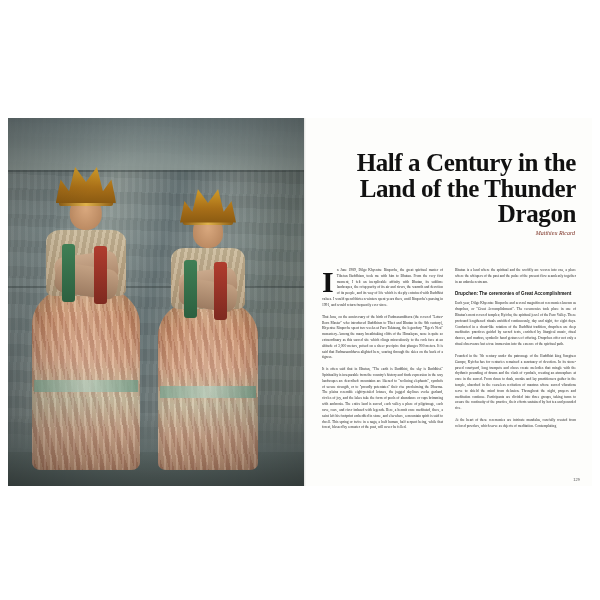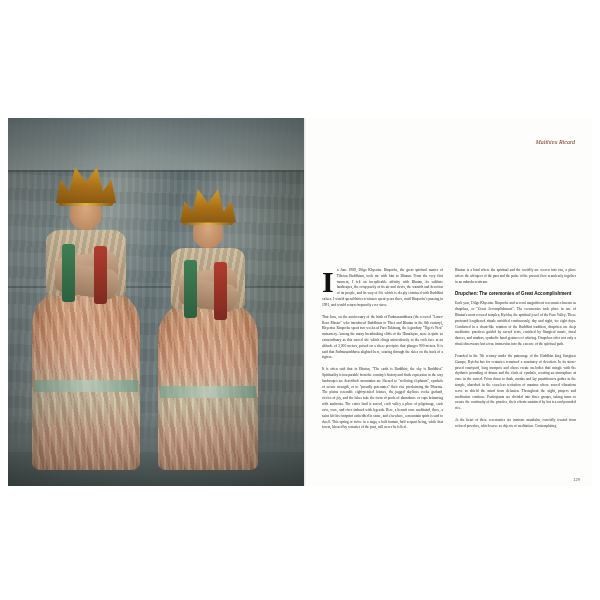--- a/index.html
+++ b/index.html
@@ -321,20 +321,21 @@
           <div class="head"></div>
           <div class="crown-band"></div>
           <div class="crown"></div>
         </div>
 
         <div class="photo-vignette"></div>
       </div>
     </div>
 
     <div class="right-page">
+      <h1 class="headline">Half a Century in the Land of the Thunder Dragon</h1>
       <div class="byline">Matthieu Ricard</div>
 
       <div class="columns">
         <div class="col">
           <p class="body-text"><span class="dropcap">I</span><span>n June 1989, Dilgo Khyentse Rinpoche, the great spiritual master of Tibetan Buddhism, took me with him to Bhutan. From the very first moment, I felt an inexplicable affinity with Bhutan, its sublime landscapes, the crisp purity of its air and rivers, the warmth and devotion of its people, and its way of life which is deeply entwined with Buddhist values. I would spend thirteen winters spent years there, until Rinpoche's passing in 1991, and would return frequently ever since.</span></p>
           <p class="body-text">That June, on the anniversary of the birth of Padmasambhava (the revered "Lotus-Born Master" who introduced Buddhism to Tibet and Bhutan in the 8th century), Khyentse Rinpoche spent two weeks at Paro Taktsang, the legendary "Tiger's Nest" monastery. Among the many breathtaking cliffs of the Himalayas, none is quite so extraordinary as this sacred site which clings miraculously to the rock face at an altitude of 3,000 meters, poised on a sheer precipice that plunges 900 meters. It is said that Padmasambhava alighted here, soaring through the skies on the back of a tigress.</p>
           <p class="body-text">It is often said that in Bhutan, "The earth is Buddhist, the sky is Buddhist." Spirituality is inseparable from the country's history and finds expression in the way landscapes are described: mountains are likened to "reclining elephants", symbols of serene strength, or to "proudly potentates" their rise proclaiming the Dharma. The plains resemble eight-petaled lotuses, the jagged skylines evoke garland, circles of joy, and the lakes take the form of pools of abundance or cups brimming with ambrosia. The entire land is sacred, each valley a place of pilgrimage, each cave, cave, and river imbued with legends. Here, a hermit once meditated, there, a saint left his footprint embedded in stone, and elsewhere, a mountain spirit is said to dwell. This spring or twice in a naga, a half human, half serpent being, while that forest, blessed by a master of the past, will never be felled.</p>
         </div>
 
         <div class="col">

